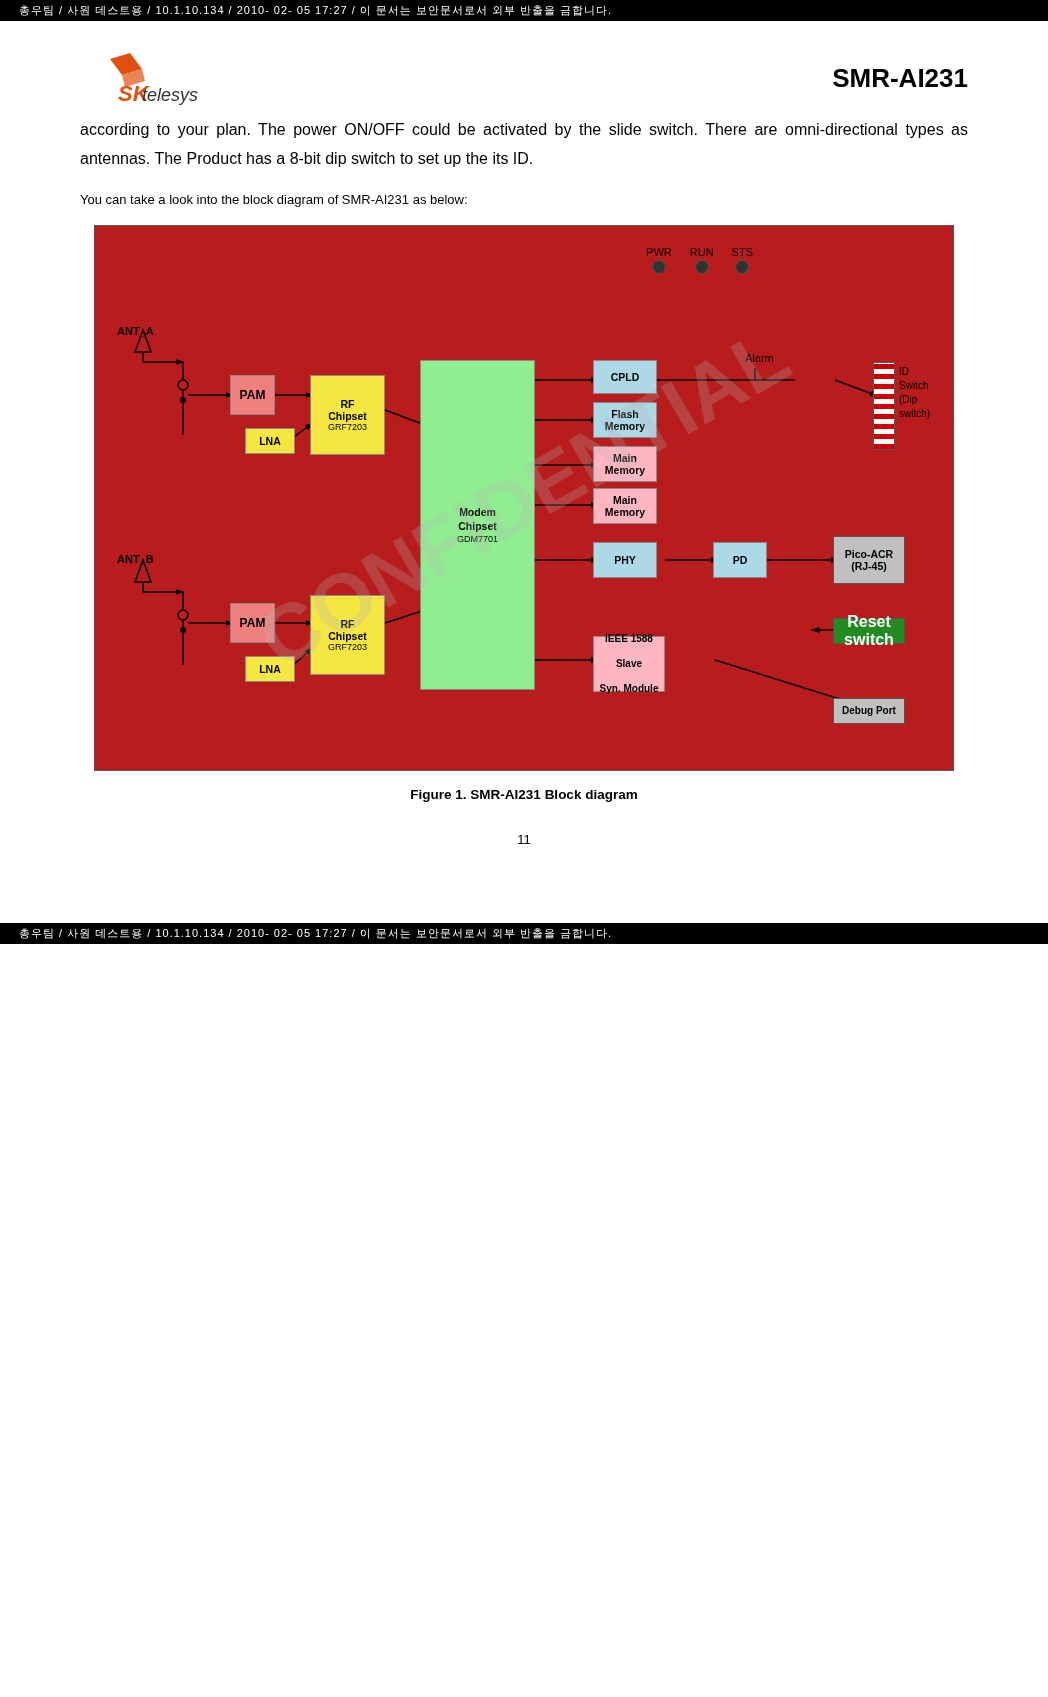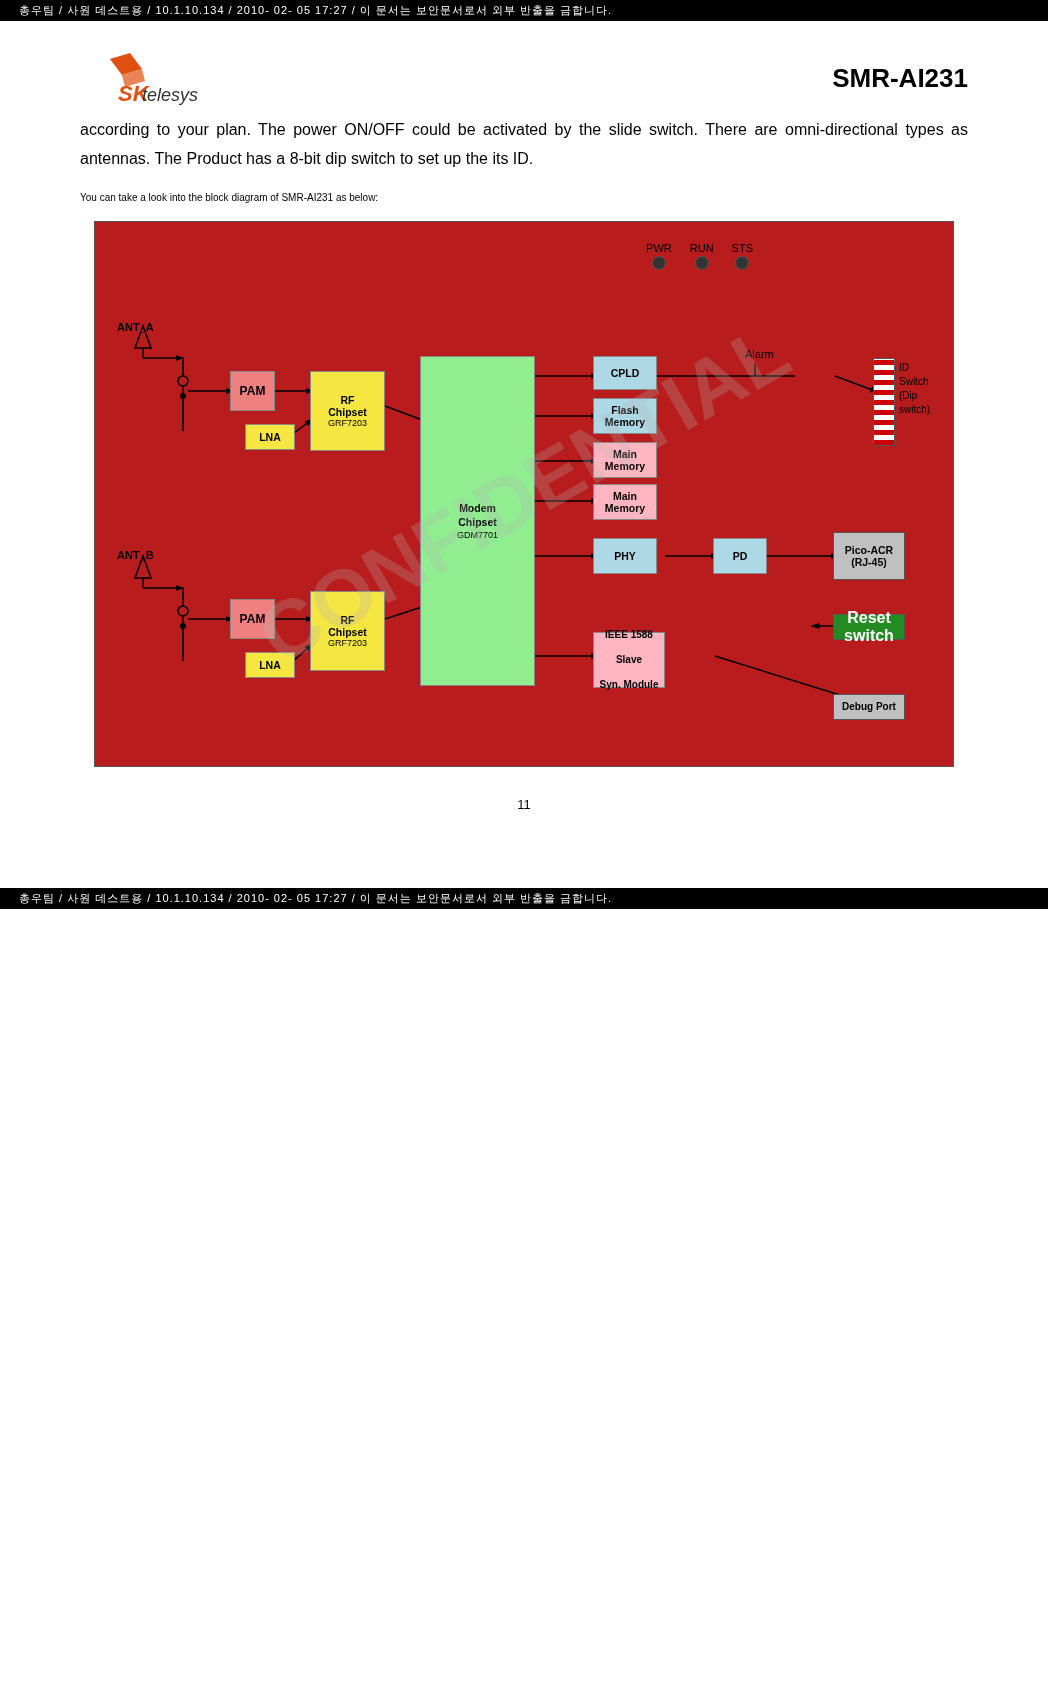--- a/index.html
+++ b/index.html
@@ -39,21 +39,21 @@
       font-weight: bold;
       text-align: right;
     }
     .intro-text {
       font-size: 16px;
       line-height: 1.8;
       text-align: justify;
       margin-bottom: 18px;
     }
     .diagram-label {
-      font-size: 10px;
+      font-size: 13px;
       margin-bottom: 18px;
     }
     .diagram-container {
       border: 1.5px solid #555;
       margin: 0 auto;
       width: 860px;
       position: relative;
       background: #b91c1c;
       padding: 20px 20px 20px 20px;
     }
@@ -417,20 +417,21 @@
       <div class="block reset-block" style="left:718px; top:338px; width:72px; height:26px; font-size:16px; color:#fff;">Reset switch</div>
 
       <div class="block debug-block" style="left:718px; top:418px; width:72px; height:26px; font-size:10px;">Debug Port</div>
 
     </div>
 
     <div class="confidential-watermark">CONFIDENTIAL</div>
 
   </div>
 
+  <div class="figure-caption">Figure 1. SMR-AI231 Block diagram</div>
 
   <div class="page-number">11</div>
 
 </div>
 
 <div class="watermark-bottom">
   <span>총우팀  /  사원  데스트용  /  10.1.10.134  /  2010- 02- 05 17:27  /   이 문서는 보안문서로서  외부 반출을 금합니다.</span>
 </div>
 
 </body></html>

